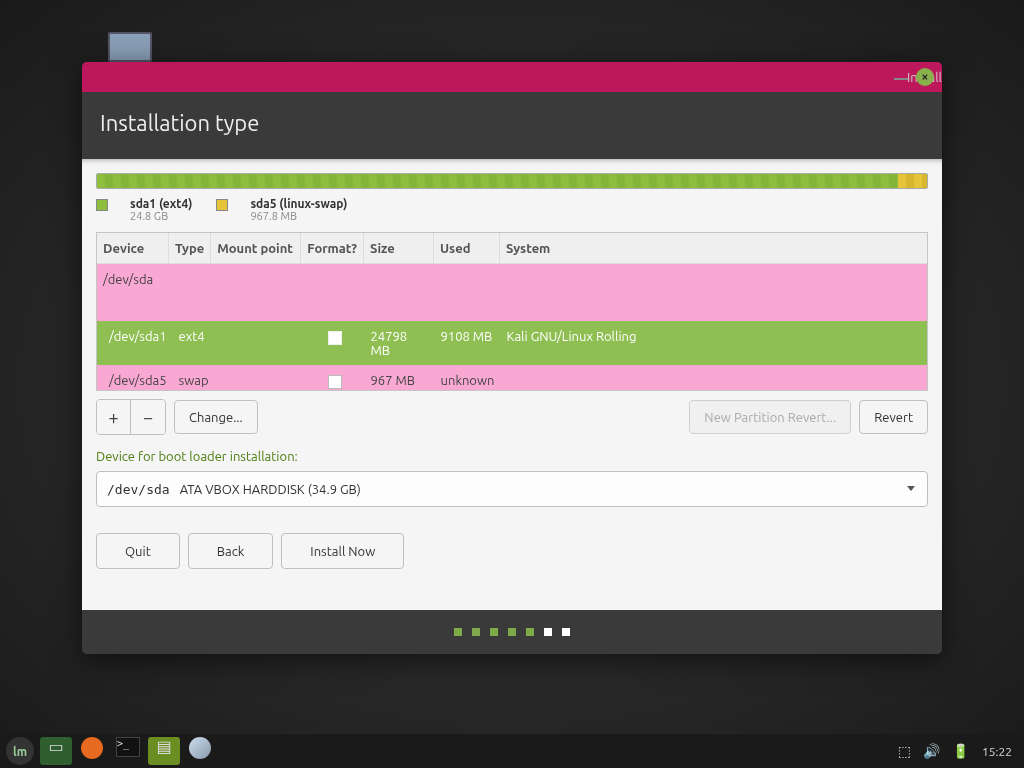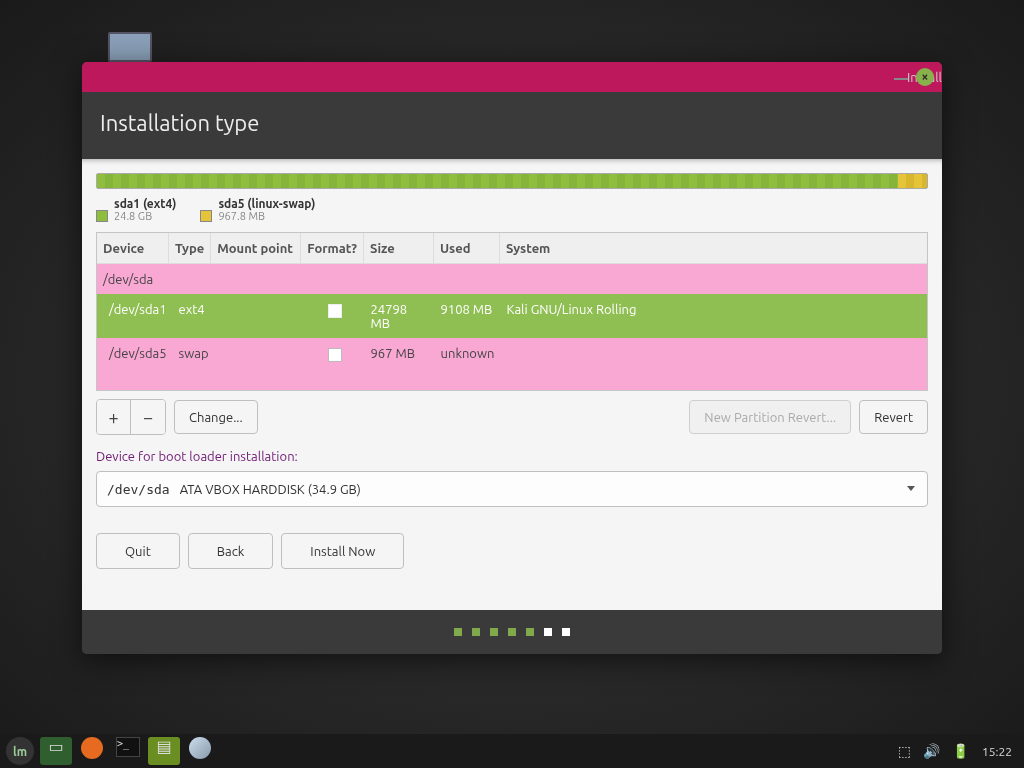--- a/index.html
+++ b/index.html
@@ -18,55 +18,55 @@
 .titlebar .min { width: 14px; height: 2px; background: #888; margin-top: 4px; }
 .titlebar .close { width: 18px; height: 18px; border-radius: 50%; background: #88b04b; color: #2a2a2a; font-size: 12px; line-height: 18px; text-align: center; font-weight: bold; }
 .header { background: #3a3a3a; padding: 18px 18px 24px 18px; color: #eee; font-size: 22px; font-weight: 400; }
 
 .content { background: #f5f5f5; flex: 1; padding: 14px 14px 18px 14px; display: flex; flex-direction: column; box-shadow: inset 0 6px 6px -6px rgba(0,0,0,.4); }
 .partition-bar { height: 16px; display: flex; border: 1px solid #aaa; border-radius: 2px; overflow: hidden; background: repeating-linear-gradient(90deg,#8fbe3f 0,#8fbe3f 8px,#85b43a 8px,#85b43a 16px); }
 .partition-bar .seg1 { flex: 0 0 96.5%; }
 .partition-bar .seg2 { flex: 1; background: repeating-linear-gradient(90deg,#e5c43a 0,#e5c43a 8px,#d8b62e 8px,#d8b62e 16px); }
 
 .legend { display: flex; gap: 24px; margin: 8px 0 10px 0; font-size: 12px; }
-.legend .item { display: flex; align-items: flex-end; gap: 6px; }
+.legend .item { display: flex; align-items: flex-start; gap: 22px; }
 .legend .swatch { width: 12px; height: 12px; border: 1px solid #888; margin-top: 2px; }
 .legend .g { background: #8fbe3f; }
 .legend .y { background: #e5c43a; }
 .legend .name { font-weight: 600; color: #333; }
 .legend .sub { color: #888; font-size: 11px; }
 
 .part-table { border: 1px solid #c5c5c5; background: #f9a8d4; font-size: 13px; }
 .part-table .hdr { display: flex; background: #efefef; color: #555; border-bottom: 1px solid #ddd; }
 .part-table .hdr > div { padding: 8px 6px; border-right: 1px solid #ddd; font-weight: 600; }
 .part-table .hdr > div:last-child { border-right: none; }
 .col-dev { flex: 0 0 72px; }
 .col-type { flex: 0 0 42px; }
 .col-mount { flex: 0 0 90px; }
 .col-fmt { flex: 0 0 60px; text-align: center; }
 .col-size { flex: 0 0 70px; text-align: left; }
 .col-used { flex: 0 0 66px; text-align: left; }
 .col-sys { flex: 1; }
 .part-table .body { height: 126px; overflow: auto; }
 .part-table .row { display: flex; padding: 4px 0; color: #444; }
 .part-table .row > div { padding: 4px 6px; }
-.part-table .row.sel { background: #8fbe52; color: #fff; }
+.part-table .row.sel { background: #8fbe52; color: #fff; margin-top: 27px; }
 .part-table .row .chk { width: 14px; height: 14px; border: 1px solid #bbb; background: #fff; display: inline-block; vertical-align: middle; }
 .part-table .row.sel .chk { border-color: #eee; }
 
 .toolbar { display: flex; gap: 0; margin-top: 8px; align-items: center; }
 .toolbar .left-group { display: flex; border: 1px solid #bfbfbf; border-radius: 4px; overflow: hidden; }
 .toolbar .left-group button { width: 34px; height: 34px; background: #f5f5f5; border: none; border-right: 1px solid #bfbfbf; font-size: 18px; color: #444; cursor: pointer; }
 .toolbar .left-group button:last-child { border-right: none; }
 .toolbar .change { margin-left: 8px; height: 34px; padding: 0 14px; border: 1px solid #bfbfbf; border-radius: 4px; background: #f5f5f5; font-size: 13px; color: #333; cursor: pointer; }
 .toolbar .spacer { flex: 1; }
 .toolbar .npt { height: 34px; padding: 0 14px; border: 1px solid #cfcfcf; border-radius: 4px; background: #f0f0f0; color: #aaa; font-size: 13px; cursor: default; }
 .toolbar .revert { margin-left: 8px; height: 34px; padding: 0 14px; border: 1px solid #bfbfbf; border-radius: 4px; background: #f5f5f5; font-size: 13px; color: #333; cursor: pointer; }
 
-.bootloader-label { margin-top: 14px; font-size: 13px; color: #701a75; }
+.bootloader-label { margin-top: 14px; font-size: 13px; color: #4d7c0f; }
 .bootloader-select { margin-top: 8px; height: 36px; border: 1px solid #bfbfbf; border-radius: 4px; background: #fdfdfd; display: flex; align-items: center; padding: 0 10px; font-size: 13px; color: #333; position: relative; }
 .bootloader-select .devname { font-family: monospace; margin-right: 10px; }
 .bootloader-select .arrow { position: absolute; right: 12px; top: 14px; width: 0; height: 0; border-left: 4px solid transparent; border-right: 4px solid transparent; border-top: 5px solid #555; }
 
 .nav-buttons { display: flex; justify-content: flex-start; gap: 8px; margin-top: 26px; }
 .nav-buttons button { height: 36px; padding: 0 28px; border: 1px solid #bfbfbf; border-radius: 4px; background: #f5f5f5; font-size: 13px; color: #333; cursor: pointer; }
 
 .progress-dots { height: 44px; background: #3a3a3a; display: flex; align-items: center; justify-content: center; gap: 10px; }
 .progress-dots .dot { width: 8px; height: 8px; background: #7fa94a; }
 .progress-dots .dot.inactive { background: #fff; }

